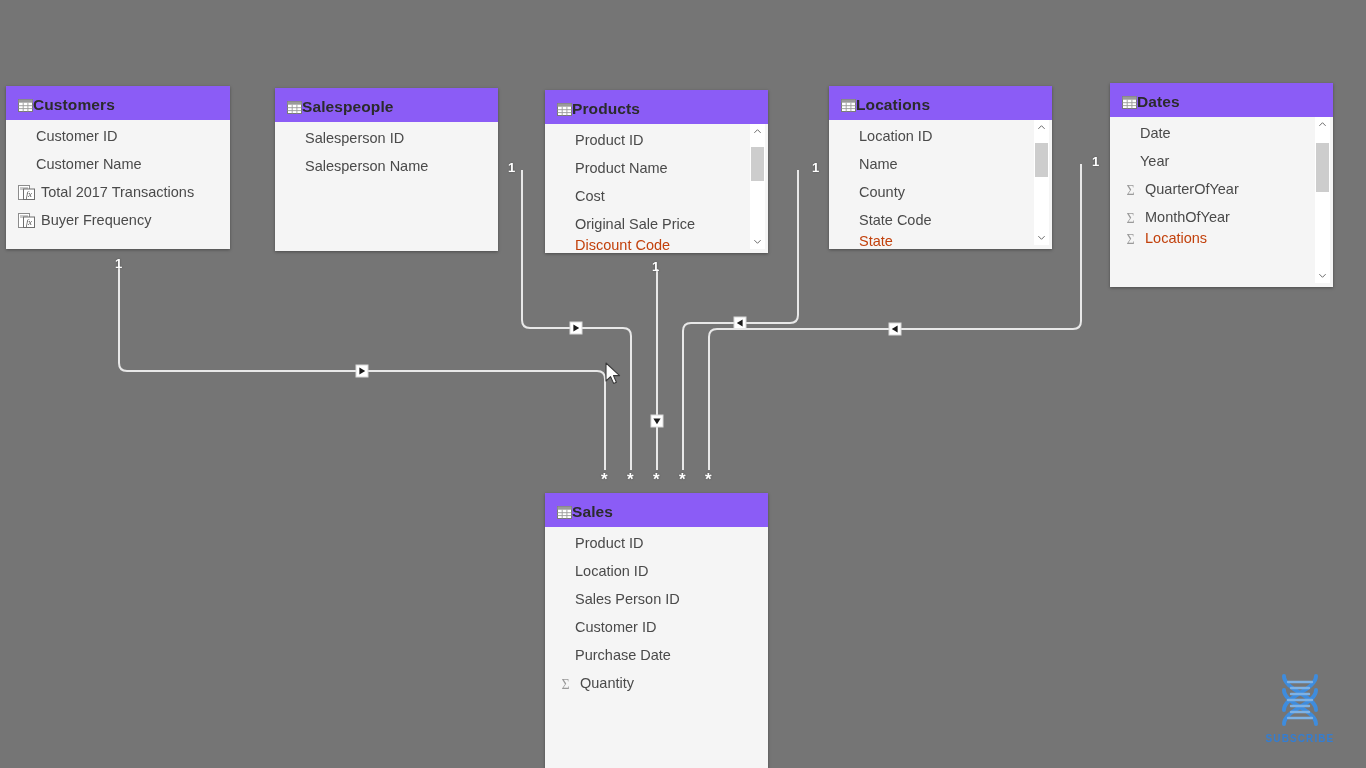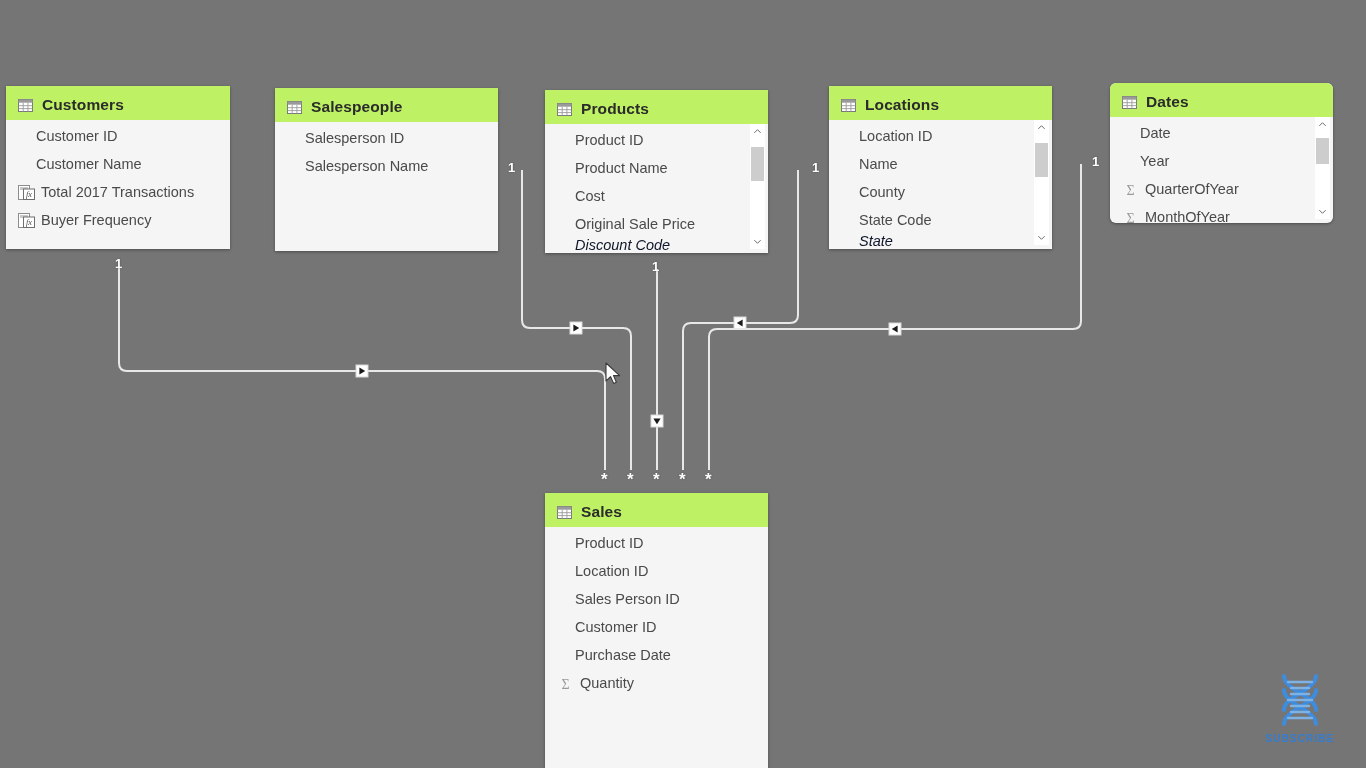--- a/index.html
+++ b/index.html
@@ -32,23 +32,22 @@
     position: absolute;
     background: #f5f5f5;
     box-shadow: 0 1px 3px rgba(0,0,0,0.35);
     box-sizing: border-box;
     overflow: hidden;
   }
 
   .card-header {
     display: flex;
     align-items: center;
-    gap: 9px;
     padding: 10px 12px 6px 12px;
-    background: #bef264;
+    background: #8b5cf6;
   }
 
   .tbl-icon {
     width: 15px;
     height: 13px;
     flex: 0 0 auto;
     display: block;
   }
 
   .card-title {
@@ -87,22 +86,21 @@
     display: block;
   }
 
   .field .f-label {
     display: block;
   }
 
   .field.clipped {
     height: 14px;
     overflow: hidden;
-    color: #0f172a;
-    font-style: italic;
+    color: #c2410c;
   }
 
   
   .vscroll {
     position: absolute;
     top: 34px;
     right: 3px;
     bottom: 4px;
     width: 15px;
     background: #ffffff;
@@ -349,21 +347,21 @@
           <div class="track">
             <div class="thumb" style="top:8%;height:36%;"></div>
           </div>
           <div class="arrow">
             <svg viewBox="0 0 10 10" width="9" height="9">
               <path d="M1.5,3.5 L5,7 L8.5,3.5" fill="none" stroke="#6a6a6a" stroke-width="1.1"></path>
             </svg>
           </div>
         </div>
       </div>
-      <div class="card" style="left: 1110px; top: 83px; width: 223px; height: 140px; border-radius: 6px;">
+      <div class="card" style="left: 1110px; top: 83px; width: 223px; height: 204px;">
         <div class="card-header">
           <svg class="tbl-icon" viewBox="0 0 15 13">
             <rect x="0.5" y="0.5" width="14" height="12" fill="#ffffff" stroke="#7a7a7a"></rect>
             <rect x="0.5" y="0.5" width="14" height="3.2" fill="#9a9a9a"></rect>
             <line x1="5.2" y1="3.7" x2="5.2" y2="12.5" stroke="#9a9a9a" stroke-width="0.9"></line>
             <line x1="9.9" y1="3.7" x2="9.9" y2="12.5" stroke="#9a9a9a" stroke-width="0.9"></line>
             <line x1="0.5" y1="6.7" x2="14.5" y2="6.7" stroke="#9a9a9a" stroke-width="0.9"></line>
             <line x1="0.5" y1="9.6" x2="14.5" y2="9.6" stroke="#9a9a9a" stroke-width="0.9"></line>
           </svg>
           <span class="card-title">Dates</span>

